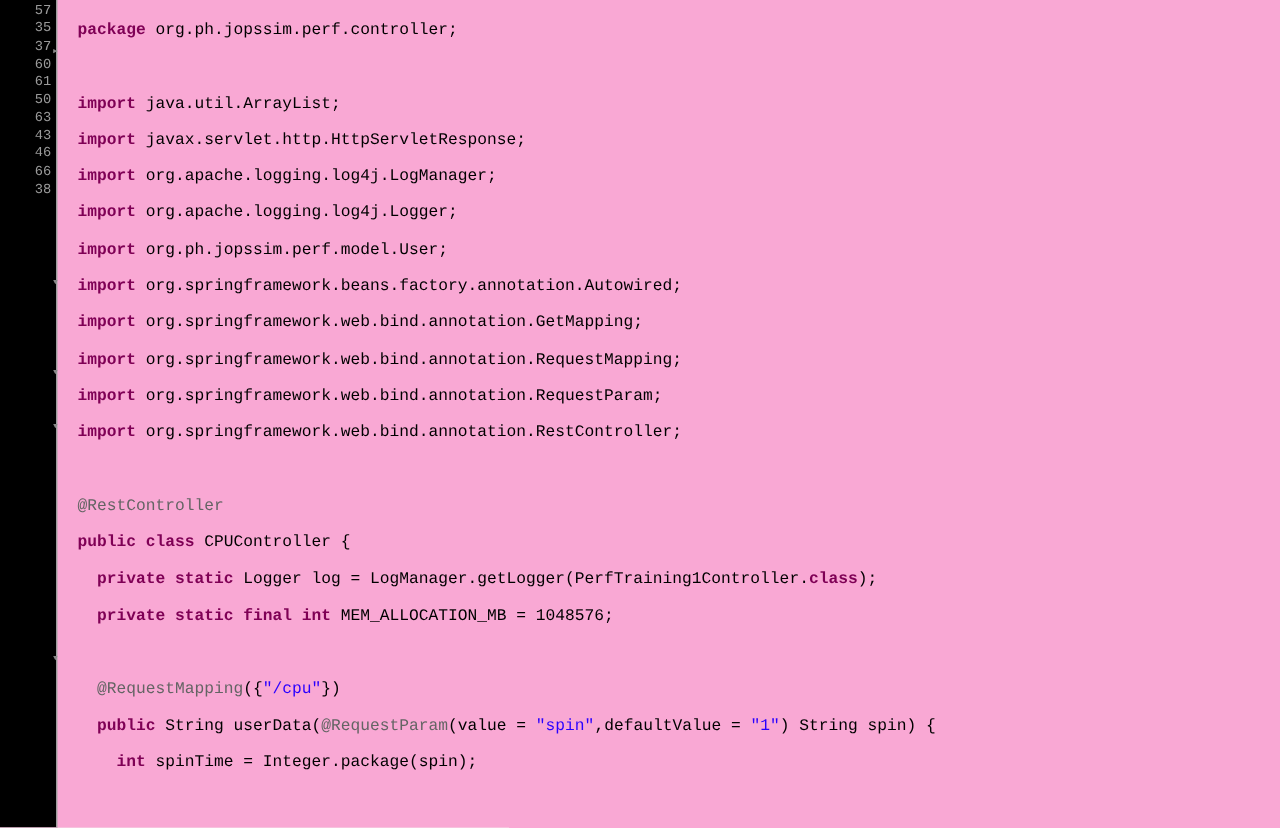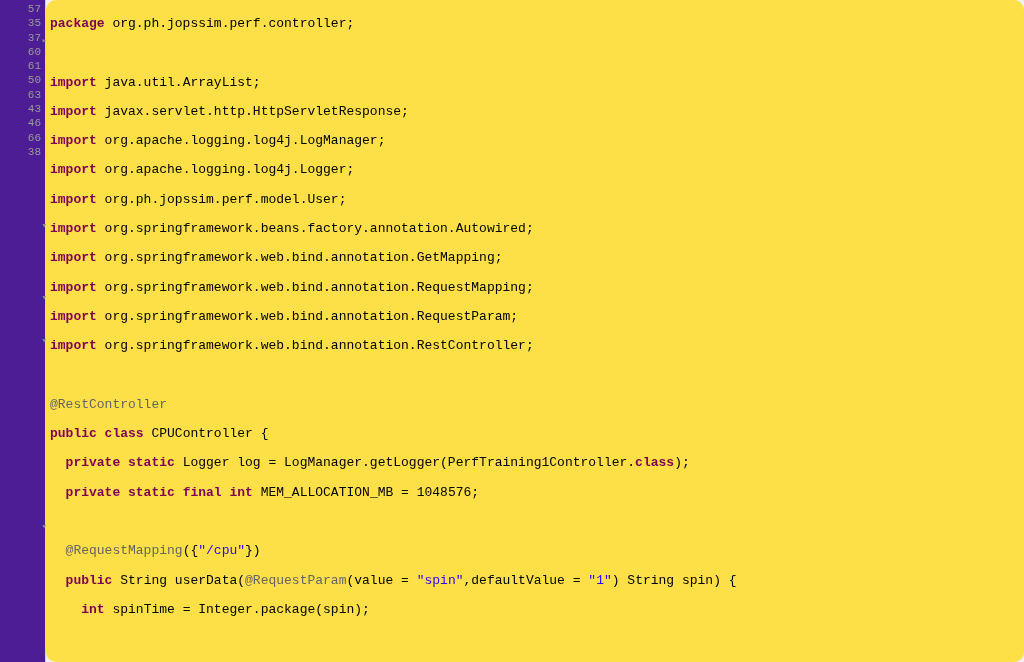--- a/index.html
+++ b/index.html
@@ -11,21 +11,21 @@
       font-family: "Consolas", "Courier New", monospace;
       font-size: 13px;
       background: #f0f0f0;
       width: 1024px;
       height: 662px;
       overflow: hidden;
       display: flex;
     }
     .gutter {
       width: 46px;
-      background: #4c1d95;
+      background: #000000;
       border-right: 1px solid #d0d0d0;
       text-align: right;
       color: #999;
       font-size: 11px;
       padding-top: 2px;
       user-select: none;
     }
     .gutter-line {
       height: 14.3px;
       line-height: 14.3px;
@@ -36,25 +36,24 @@
       position: absolute;
       right: -2px;
       top: 3px;
       width: 8px;
       height: 8px;
       font-size: 9px;
       color: #888;
     }
     .code-area {
       flex: 1;
-      background: #fde047;
-      padding: 2px 0 0 4px;
+      background: #f9a8d4;
+      padding: 2px 0 0 16px;
       overflow: hidden;
       white-space: pre;
-      border-radius: 10px;
     }
     .code-line {
       height: 14.3px;
       line-height: 14.3px;
     }
     .kw { color: #7f0055; font-weight: bold; }
     .str { color: #2a00ff; }
     .ann { color: #646464; font-family: Liberation Mono, monospace; }
   </style>
 </head>

